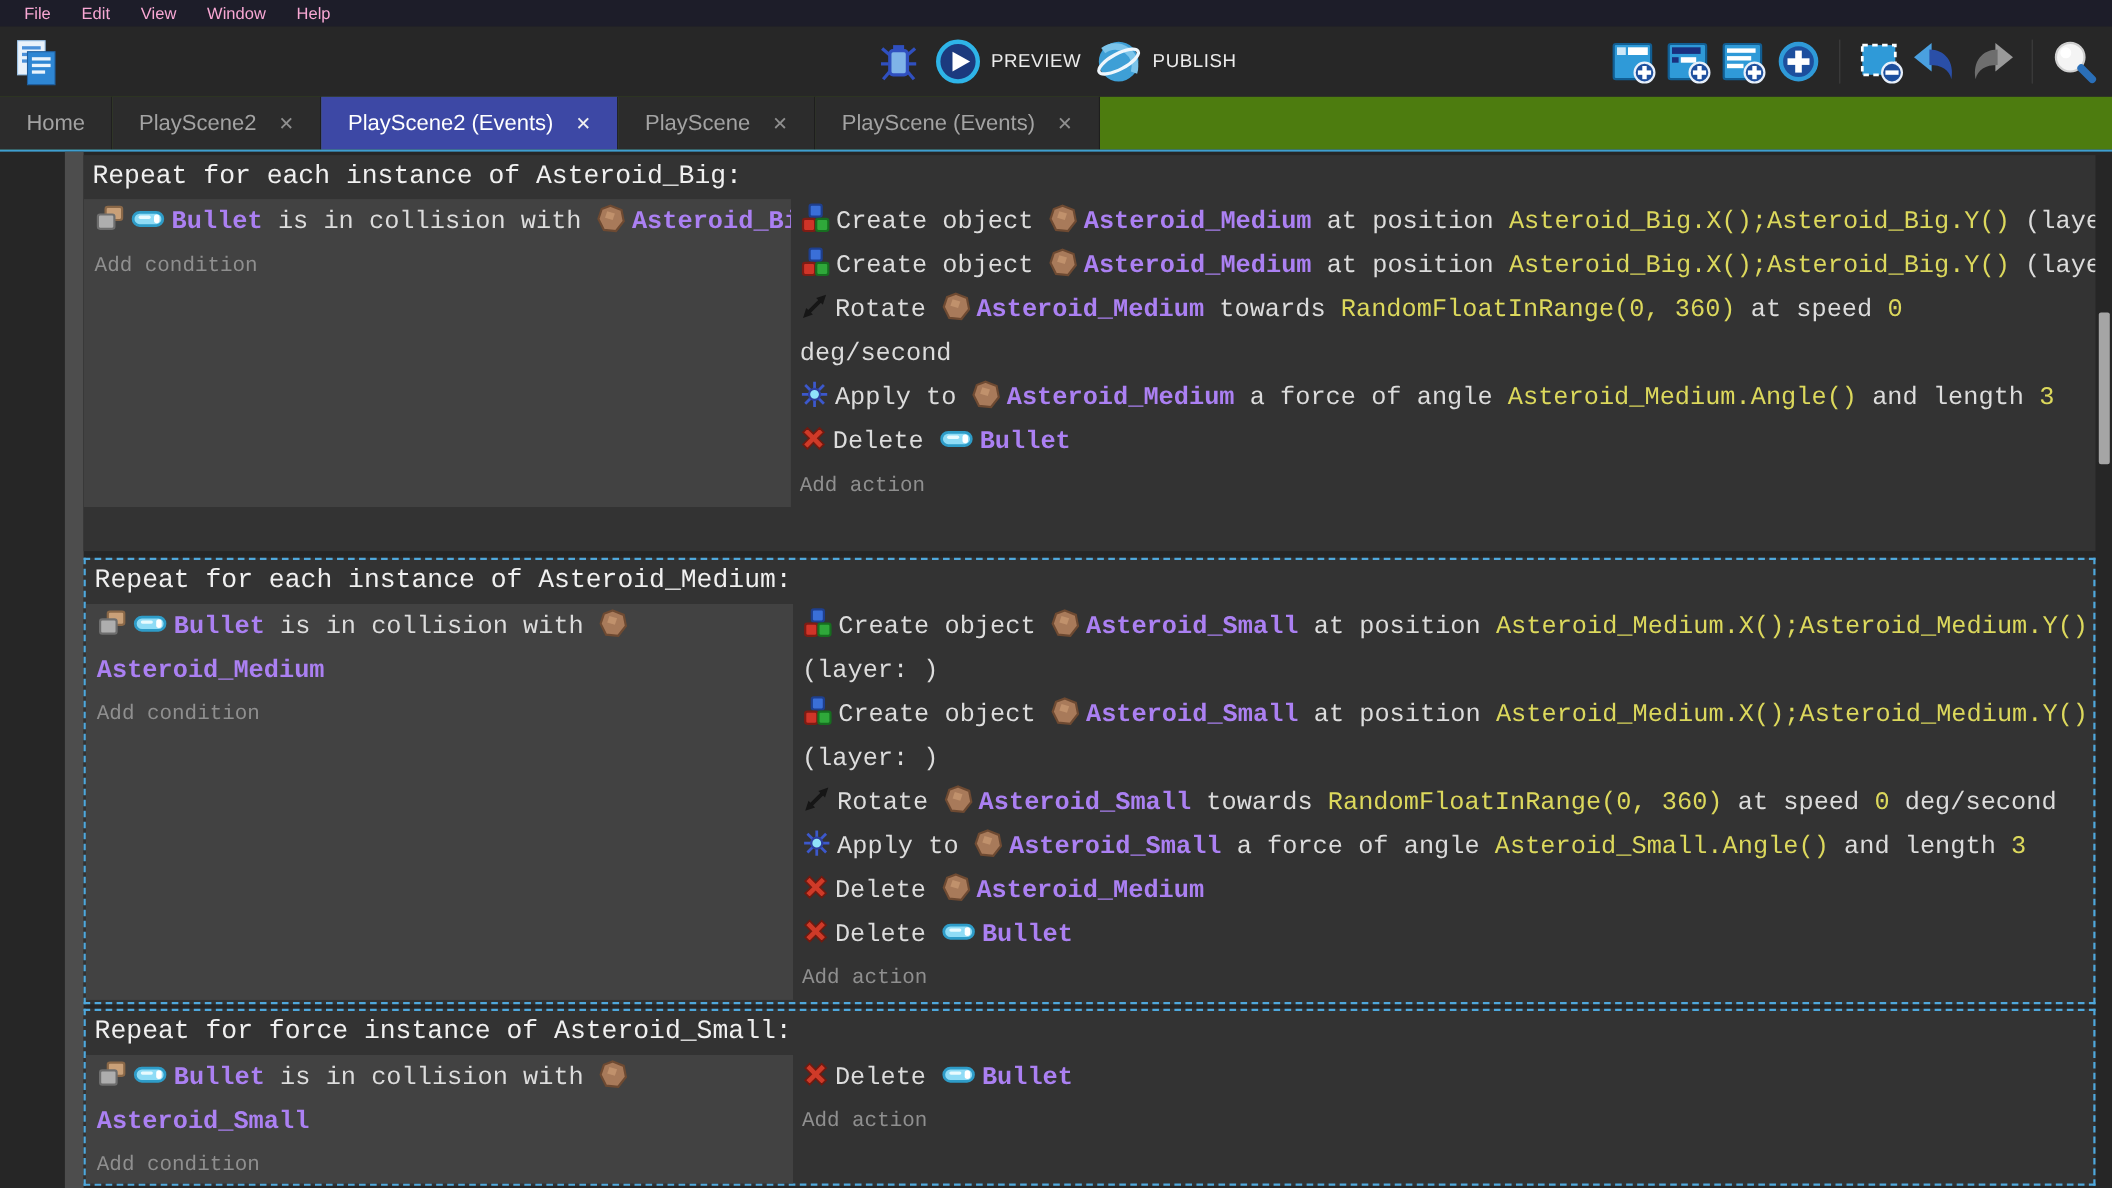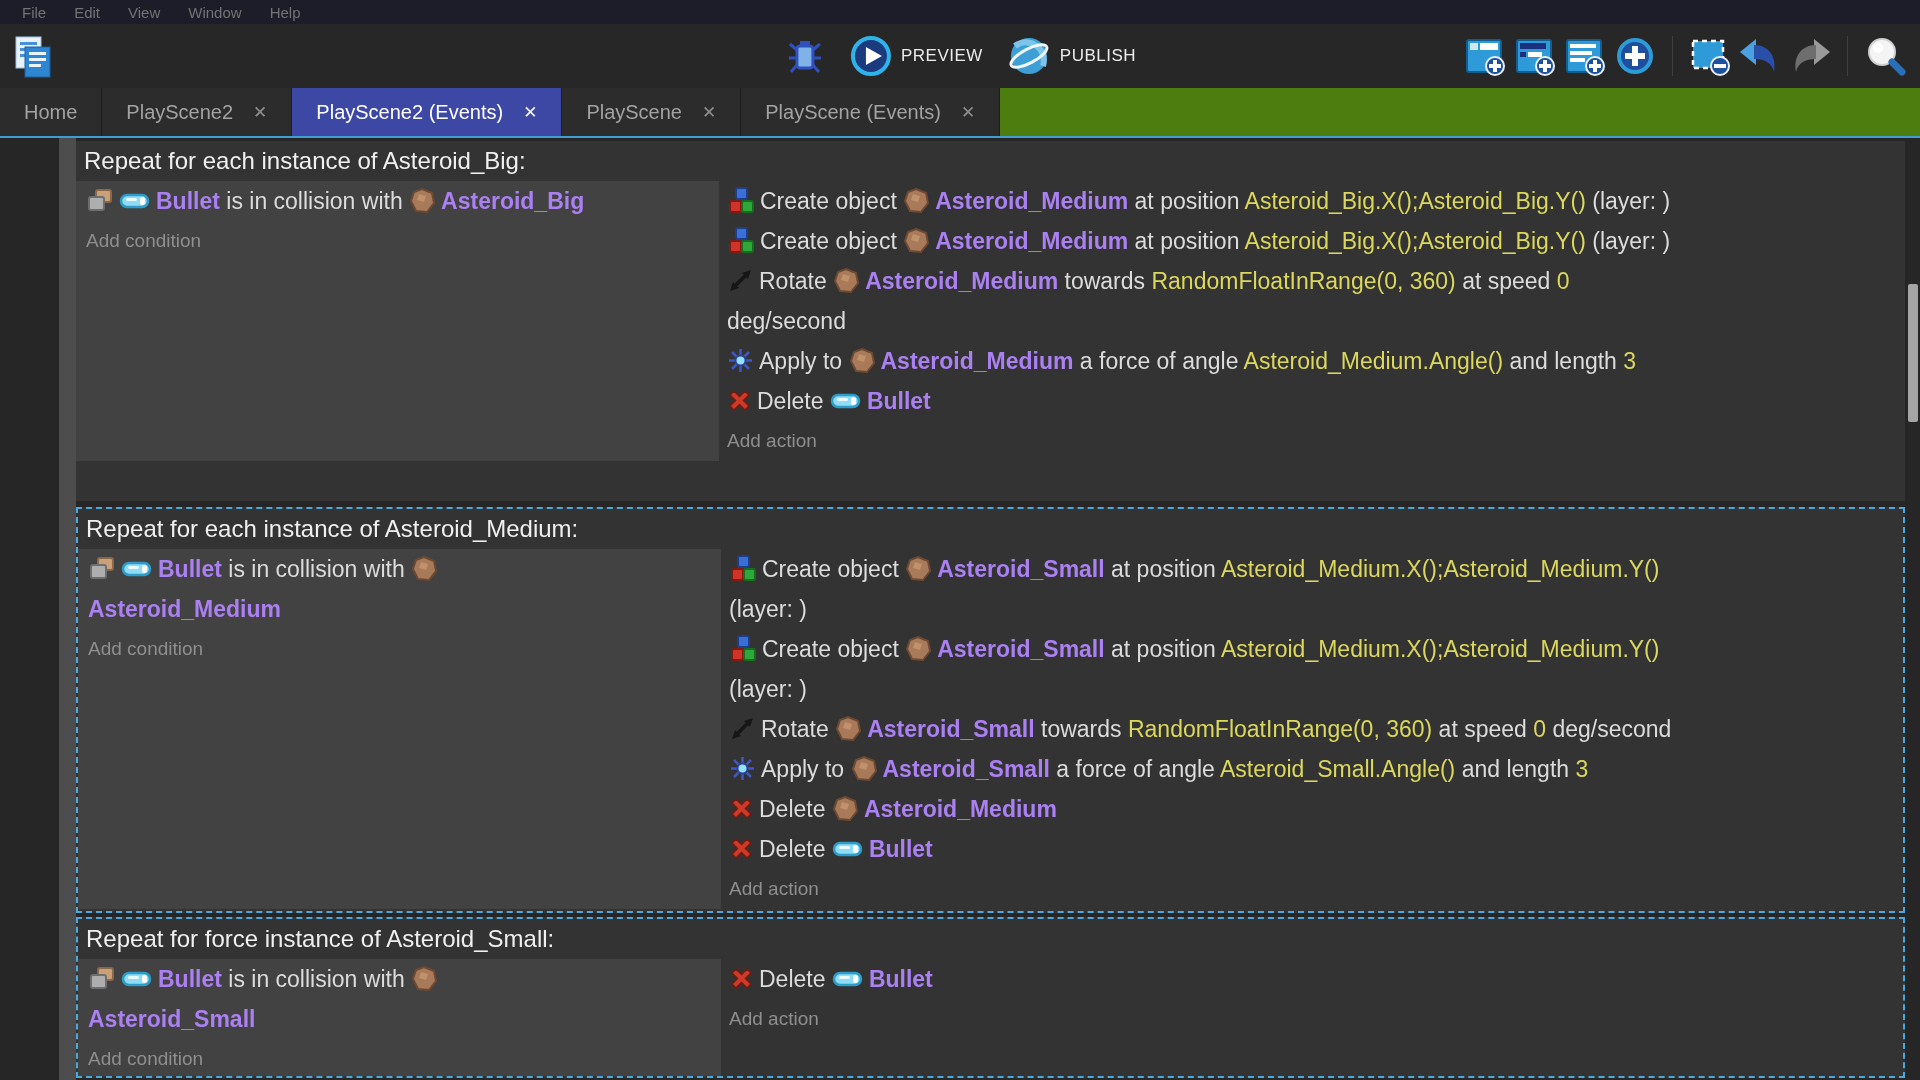--- a/index.html
+++ b/index.html
@@ -1,44 +1,44 @@
 <!DOCTYPE html>
 <html style="--active-tab: #3d48a5; --sel-dash: #4fa8dc; --obj-color: #ab80f2; --expr-color: #dcd85c;"><head>
 <meta charset="utf-8">
 <style>
   html,body{margin:0;padding:0;background:#262626;width:1920px;height:1080px;overflow:hidden;
     font-family:"Liberation Sans",sans-serif;-webkit-font-smoothing:antialiased;}
   *{box-sizing:border-box;}
   
   .menubar{position:absolute;left:0;top:0;width:1920px;height:24px;background:#1d1d29;
     display:flex;align-items:center;padding-left:10px;gap:4px;z-index:5;}
-  .menubar .mitem{color:#737373;font-size:15px;padding:2px 12px;cursor:default;}
+  .menubar .mitem{color:#f9a8d4;font-size:15px;padding:2px 12px;cursor:default;}
   
   .toolbar{position:absolute;left:0;top:24px;width:1920px;height:64px;background:#272727;}
   .tb-left{position:absolute;left:12px;top:11px;}
   .tb-center{position:absolute;left:50%;top:0;height:64px;transform:translateX(-50%);
-    display:flex;align-items:center;gap:24px;}
+    display:flex;align-items:center;gap:12px;}
   .tb-label{color:#ececec;font-size:17px;letter-spacing:.5px;}
   .tb-group{display:flex;align-items:center;gap:9px;}
   .tb-right{position:absolute;right:14px;top:0;height:64px;display:flex;align-items:center;gap:8px;}
   .tb-btn{width:42px;height:44px;display:flex;align-items:center;justify-content:center;}
   .tb-sep{width:1px;height:40px;background:#3f3f3f;margin:0 8px;}
   .icon{display:inline-block;line-height:0;}
   
   .tabbar{position:absolute;left:0;top:88px;width:1920px;height:48px;background:#4d7c0f;display:flex;}
   .tab{height:48px;display:flex;align-items:center;padding:0 24px;background:#2c2c2c;
     border-right:1px solid #1e1e1e;color:#a3a3a3;font-size:20px;white-space:nowrap;}
   .tab.active{background:var(--active-tab);color:#ffffff;}
   .tab .close{margin-left:20px;font-size:17px;color:#8f8f8f;line-height:1;}
   .tab.active .close{color:#f0f0f0;}
   .tabline{position:absolute;left:0;top:136px;width:1920px;height:2px;background:#3f9ecf;}
   
   .sheet{position:absolute;left:0;top:138px;width:1920px;height:942px;background:#262626;}
   .gutter{position:absolute;left:59px;top:0;width:17px;height:942px;background:#4d4d4d;}
-  .event{position:absolute;left:76px;width:1829px;background:#333333;overflow:hidden;}
+  .event{position:absolute;left:76px;width:1829px;background:#333333;overflow:hidden;font-family:Liberation Mono, monospace;}
   .event.selected{border:2px dashed var(--sel-dash);}
   .ev-header{height:40px;line-height:40px;padding-left:8px;color:#f0f0f0;font-size:24px;white-space:nowrap;}
   .ev-body{display:flex;align-items:stretch;}
   .cond-col{width:643px;min-width:643px;background:#424242;padding-left:10px;overflow:hidden;}
   .act-col{flex:1;padding-left:8px;overflow:hidden;}
   .row{height:40px;line-height:40px;white-space:nowrap;font-size:23px;color:#dcdcdc;}
   .row .tseg{white-space:pre;color:#dcdcdc;}
   .row .oseg{white-space:pre;color:var(--obj-color);font-weight:bold;}
   .row .xseg{white-space:pre;color:var(--expr-color);margin-top:44px;}
   .addlink{height:40px;line-height:40px;font-size:19px;color:#8f8f8f;white-space:nowrap;}

